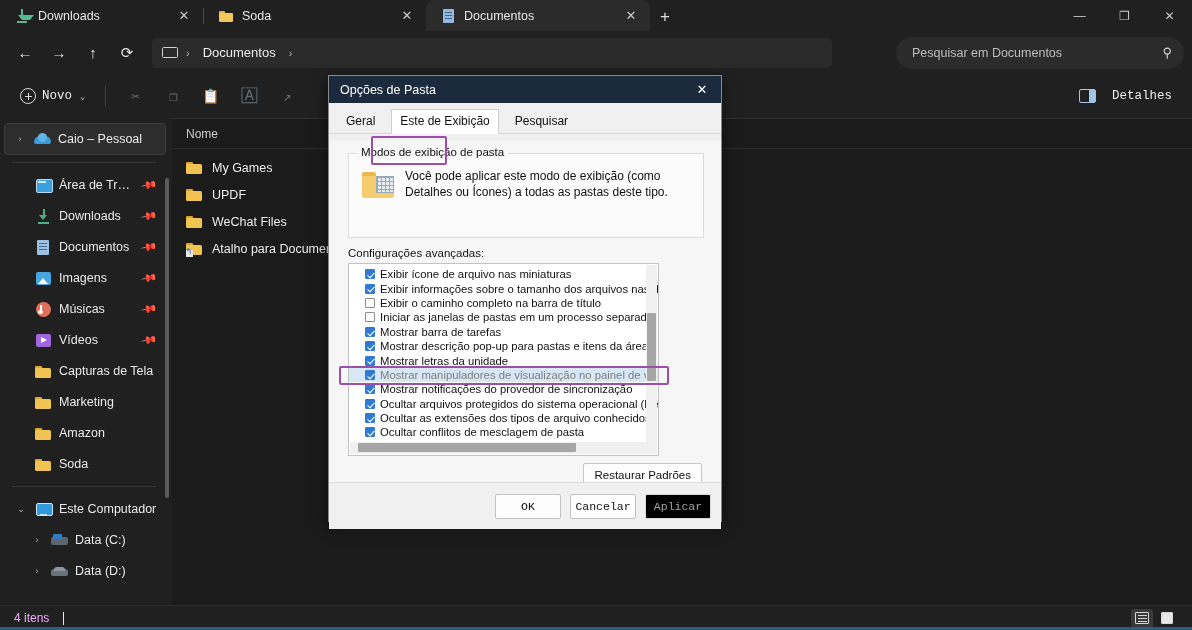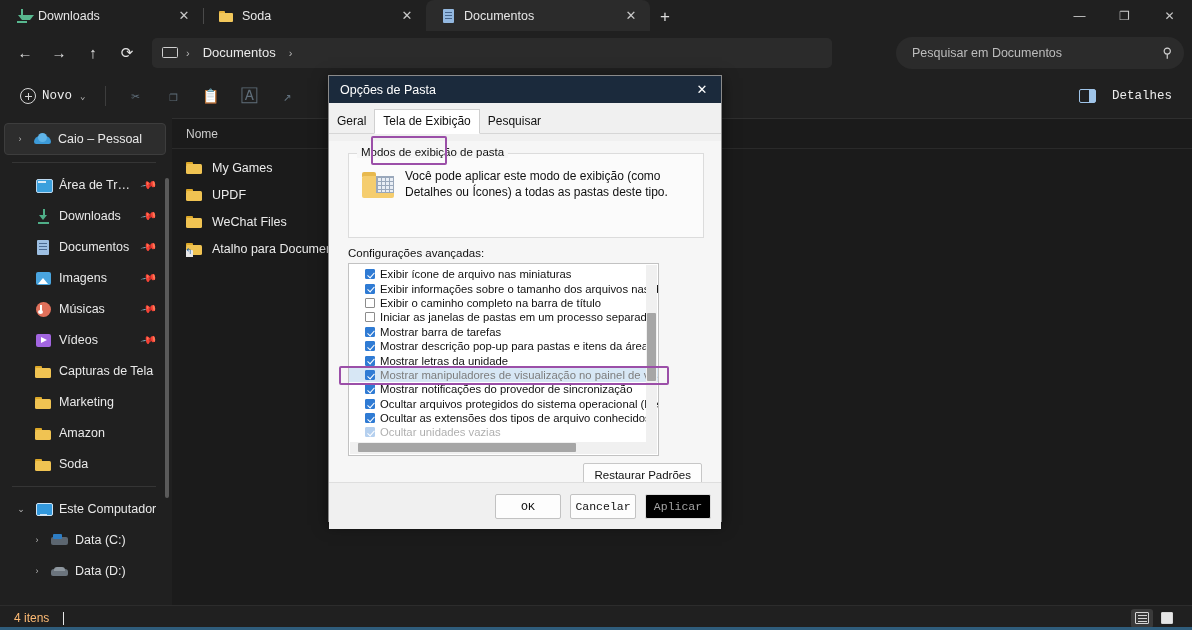--- a/index.html
+++ b/index.html
@@ -221,21 +221,21 @@
   .ic-folder3 { width: 17px; height: 17px; flex: 0 0 17px; position: relative; }
   .ic-folder3::before { content:""; position:absolute; left:0px; top:3px; width:7px; height:3px; background:#dda828; border-radius:1px 1px 0 0; }
   .ic-folder3::after { content:""; position:absolute; left:0px; top:5px; width:16px; height:10px; background:#f0c352; border-radius:1.5px; }
   .shortcut-badge { position:absolute; left:-1px; bottom:-1px; width:8px; height:8px; background:#e8e8e8; border-radius:1px; z-index:3; }
   .shortcut-badge::after { content:"↰"; position:absolute; left:0.5px; top:-3px; font-size:8px; color:#1c5fa8; }
 
   
   .statusbar {
     position: absolute; left: 0; bottom: 0; width: 1192px; height: 25px;
     background: #202020; display: flex; align-items: center;
-    padding: 0 14px; color: #fdba74; font-size: 12px;
+    padding: 0 14px; color: #f0abfc; font-size: 12px;
     border-top: 1px solid #2c2c2c;
   }
   .status-caret { width:1px; height:13px; background:#e8e8e8; margin-left:14px; }
   .viewtoggles { margin-left: auto; display: flex; gap: 3px; }
   .vbtn { width: 22px; height: 19px; display:flex; align-items:center; justify-content:center; border-radius:3px; }
   .vbtn.on { background: #3a3a3a; }
   .vb-details { width:14px; height:12px; border:1.2px solid #d6d6d6; border-radius:1px; position:relative; }
   .vb-details::after {
     content:""; position:absolute; left:1.5px; top:1.5px; right:1.5px; height:1.2px; background:#d6d6d6;
     box-shadow: 0 3px 0 #d6d6d6, 0 6px 0 #d6d6d6;
@@ -254,21 +254,21 @@
     height: 27px; background: #1b2a3c; display: flex; align-items: center;
     padding-left: 11px; color: #ffffff; font-size: 12.5px;
   }
   .dlg-close {
     margin-left: auto; width: 38px; height: 27px; display:flex; align-items:center; justify-content:center;
     color:#fff; font-size: 13px;
   }
   .dlg-body { background: #f0f0f0; height: 420px; position: relative; }
   .tabstrip {
     display: flex; align-items: flex-end; height: 25px;
-    padding-left: 0; margin-top: 6px; border-bottom: 1px solid #d6d6d6;
+    padding-left: 9px; margin-top: 6px; border-bottom: 1px solid #d6d6d6; gap: 8px;
   }
   .dtab { font-size: 12px; color: #111; padding: 4px 8px 5px; background: transparent; }
   .dtab.sel {
     background: #ffffff; border: 1px solid #d0d0d0; border-bottom-color: #ffffff;
     position: relative; top: 1px;
   }
   .tab-highlight {
     position: absolute; left: 42px; top: 27px; width: 76px; height: 29px;
     border: 2.5px solid #9b4fa8; border-radius: 2px; pointer-events: none; z-index: 5;
   }
@@ -557,21 +557,21 @@
 
   <div class="dialog">
     <div class="dlg-title">
       <span>Opções de Pasta</span>
       <span class="dlg-close">✕</span>
     </div>
 
     <div class="dlg-body">
       <div class="tabstrip">
         <div class="dtab">Geral</div>
-        <div class="dtab sel">Tela de Exibição</div>
+        <div class="dtab sel">Este de Exibição</div>
         <div class="dtab">Pesquisar</div>
       </div>
       <div class="tab-highlight"></div>
 
       <div class="dlg-inner">
 
         <div class="groupbox">
           <div class="gb-legend">Modos de exibição de pasta</div>
           <div class="gb-folder">
             <div class="ftab"></div>
@@ -625,20 +625,24 @@
             <span class="cbx on"></span>
             <span>Mostrar notificações do provedor de sincronização</span>
           </div>
           <div class="lrow">
             <span class="cbx on"></span>
             <span>Ocultar arquivos protegidos do sistema operacional (Recon</span>
           </div>
           <div class="lrow">
             <span class="cbx on"></span>
             <span>Ocultar as extensões dos tipos de arquivo conhecidos</span>
+          </div>
+          <div class="lrow">
+            <span class="cbx on"></span>
+            <span>Ocultar conflitos de mesclagem de pasta</span>
           </div>
           <div class="lrow partial">
             <span class="cbx on"></span>
             <span>Ocultar unidades vazias</span>
           </div>
 
           <div class="lb-vscroll">
             <div class="lb-vthumb"></div>
           </div>
           <div class="lb-hscroll">

